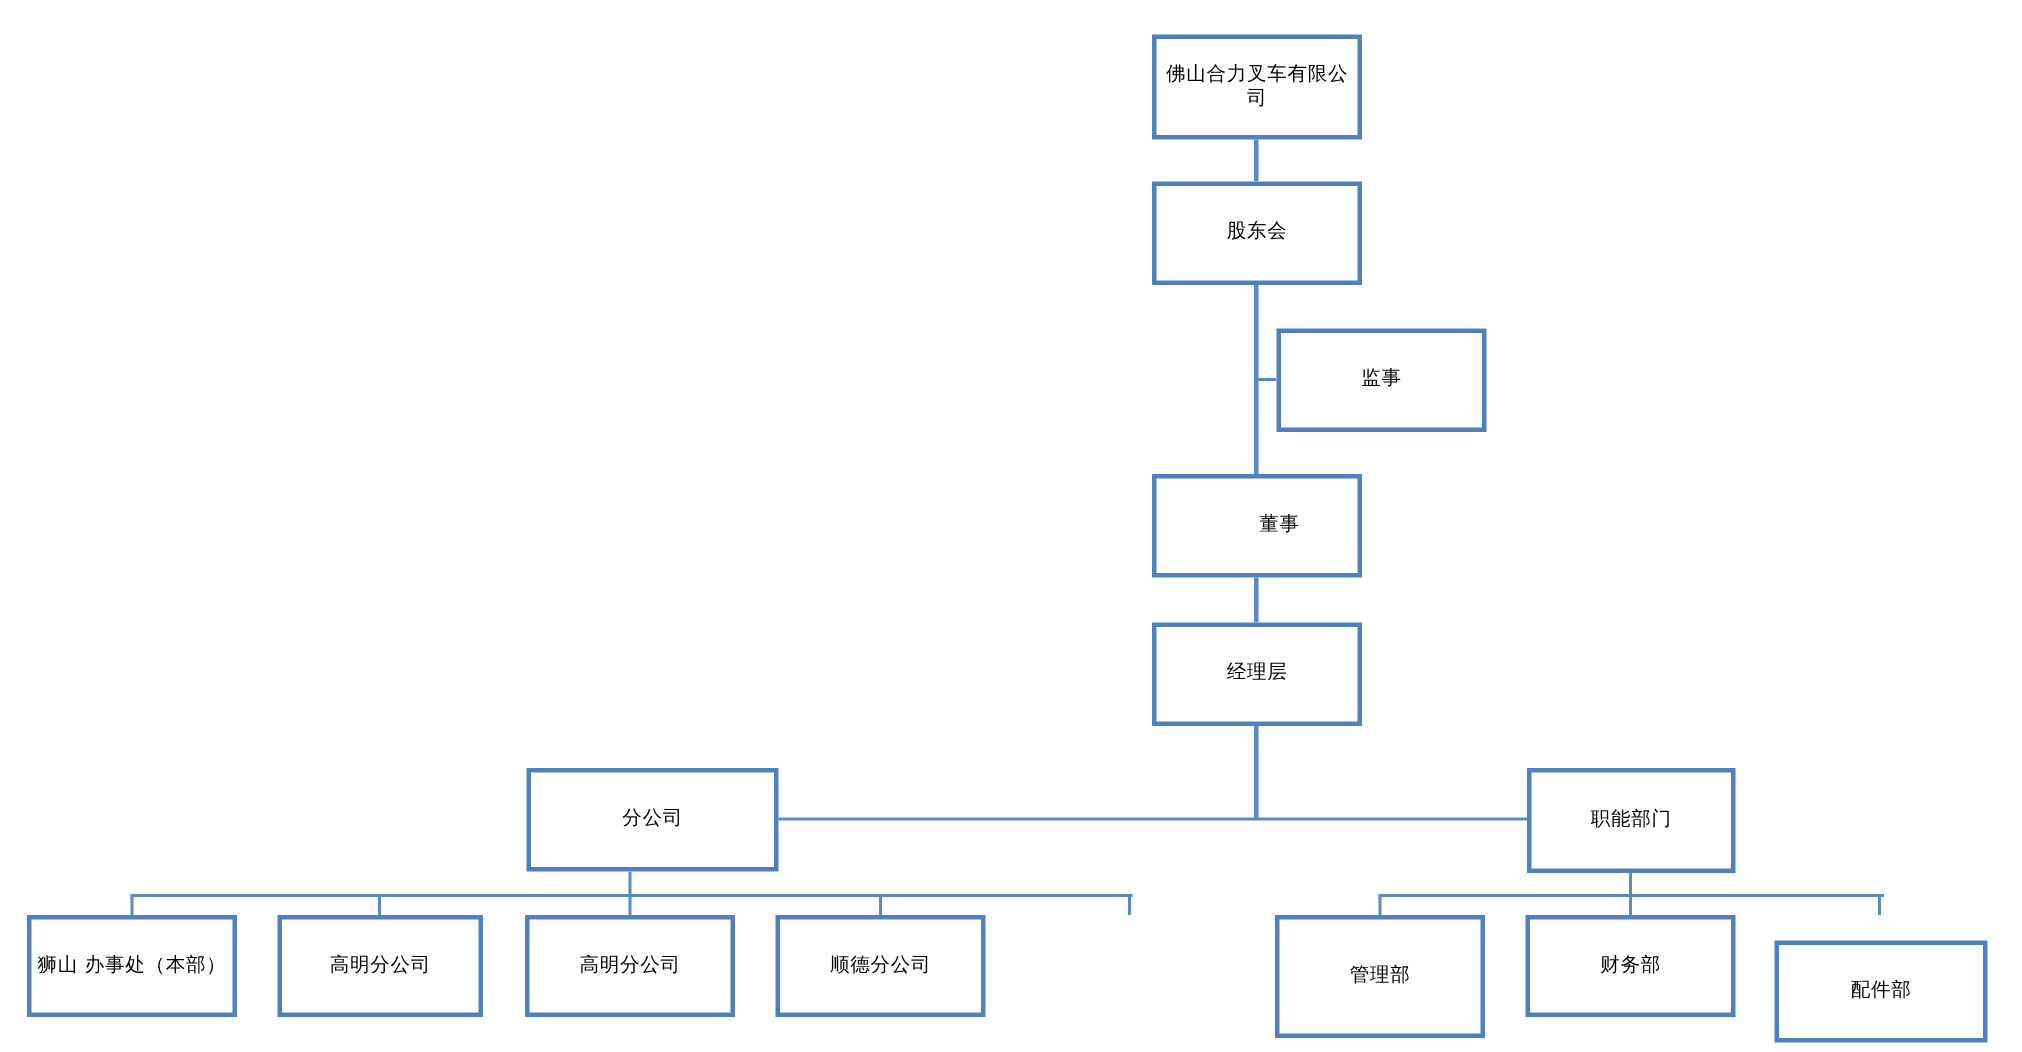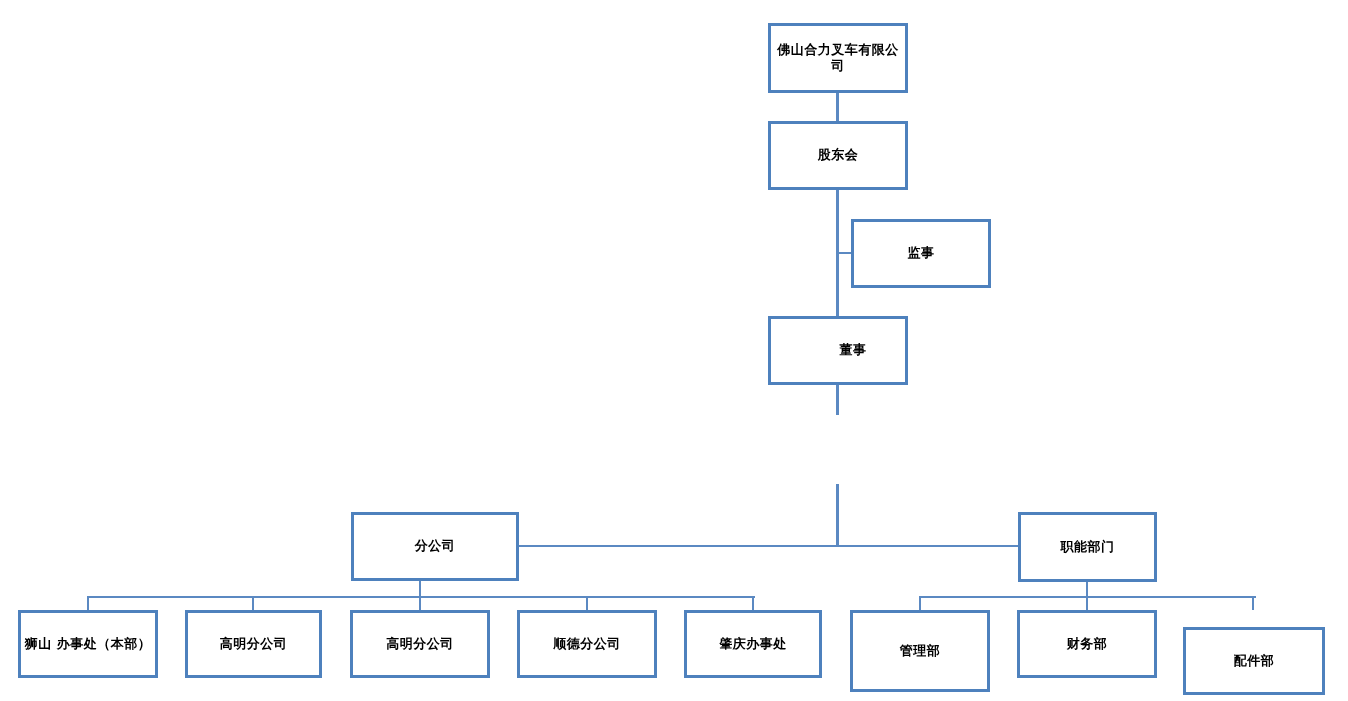--- a/index.html
+++ b/index.html
@@ -13,21 +13,21 @@
   }
   .node {
     position: absolute;
     box-sizing: border-box;
     border: 3px solid #4e81bd;
     background: #ffffff;
     display: flex;
     align-items: center;
     justify-content: center;
     text-align: center;
-    font-weight: bold;
+    font-weight: normal;
     font-size: 13px;
     color: #000000;
     padding: 2px 3px;
     letter-spacing: 0.5px;
     line-height: 1.25;
   }
   .line {
     position: absolute;
     background: #5b89c2;
   }
@@ -63,42 +63,42 @@
   </div>
   <div class="node" style="left:768px; top:121px; width:140px; height:69px;">
     <span>股东会</span>
   </div>
   <div class="node" style="left:851px; top:219px; width:140px; height:69px;">
     <span>监事</span>
   </div>
   <div class="node" style="left:768px; top:316px; width:140px; height:69px;padding-left:33px;">
     <span>董事</span>
   </div>
+  <div class="node" style="left:768px; top:415px; width:140px; height:69px;">
+    <span>经理层</span>
+  </div>
   <div class="node" style="left:351px; top:512px; width:168px; height:69px;">
     <span>分公司</span>
   </div>
   <div class="node" style="left:1018px; top:512px; width:139px; height:70px;text-align:right;">
     <span>职能部门</span>
   </div>
 
   <div class="node" style="left:18px;  top:610px; width:140px; height:68px;">
     <span>狮山 办事处（本部）</span>
   </div>
   <div class="node" style="left:185px; top:610px; width:137px; height:68px;">
     <span>高明分公司</span>
   </div>
   <div class="node" style="left:350px; top:610px; width:140px; height:68px;">
     <span>高明分公司</span>
   </div>
   <div class="node" style="left:517px; top:610px; width:140px; height:68px;">
     <span>顺德分公司</span>
   </div>
-  <div class="node" style="left:684px; top:610px; width:138px; height:68px;">
-    <span>肇庆办事处</span>
-  </div>
 
   <div class="node" style="left:850px;  top:610px; width:140px; height:82px;">
     <span>管理部</span>
   </div>
   <div class="node" style="left:1017px; top:610px; width:140px; height:68px;">
     <span>财务部</span>
   </div>
   <div class="node" style="left:1183px; top:610px; width:142px; height:68px;margin-top:17px;">
     <span>配件部</span>
   </div>

